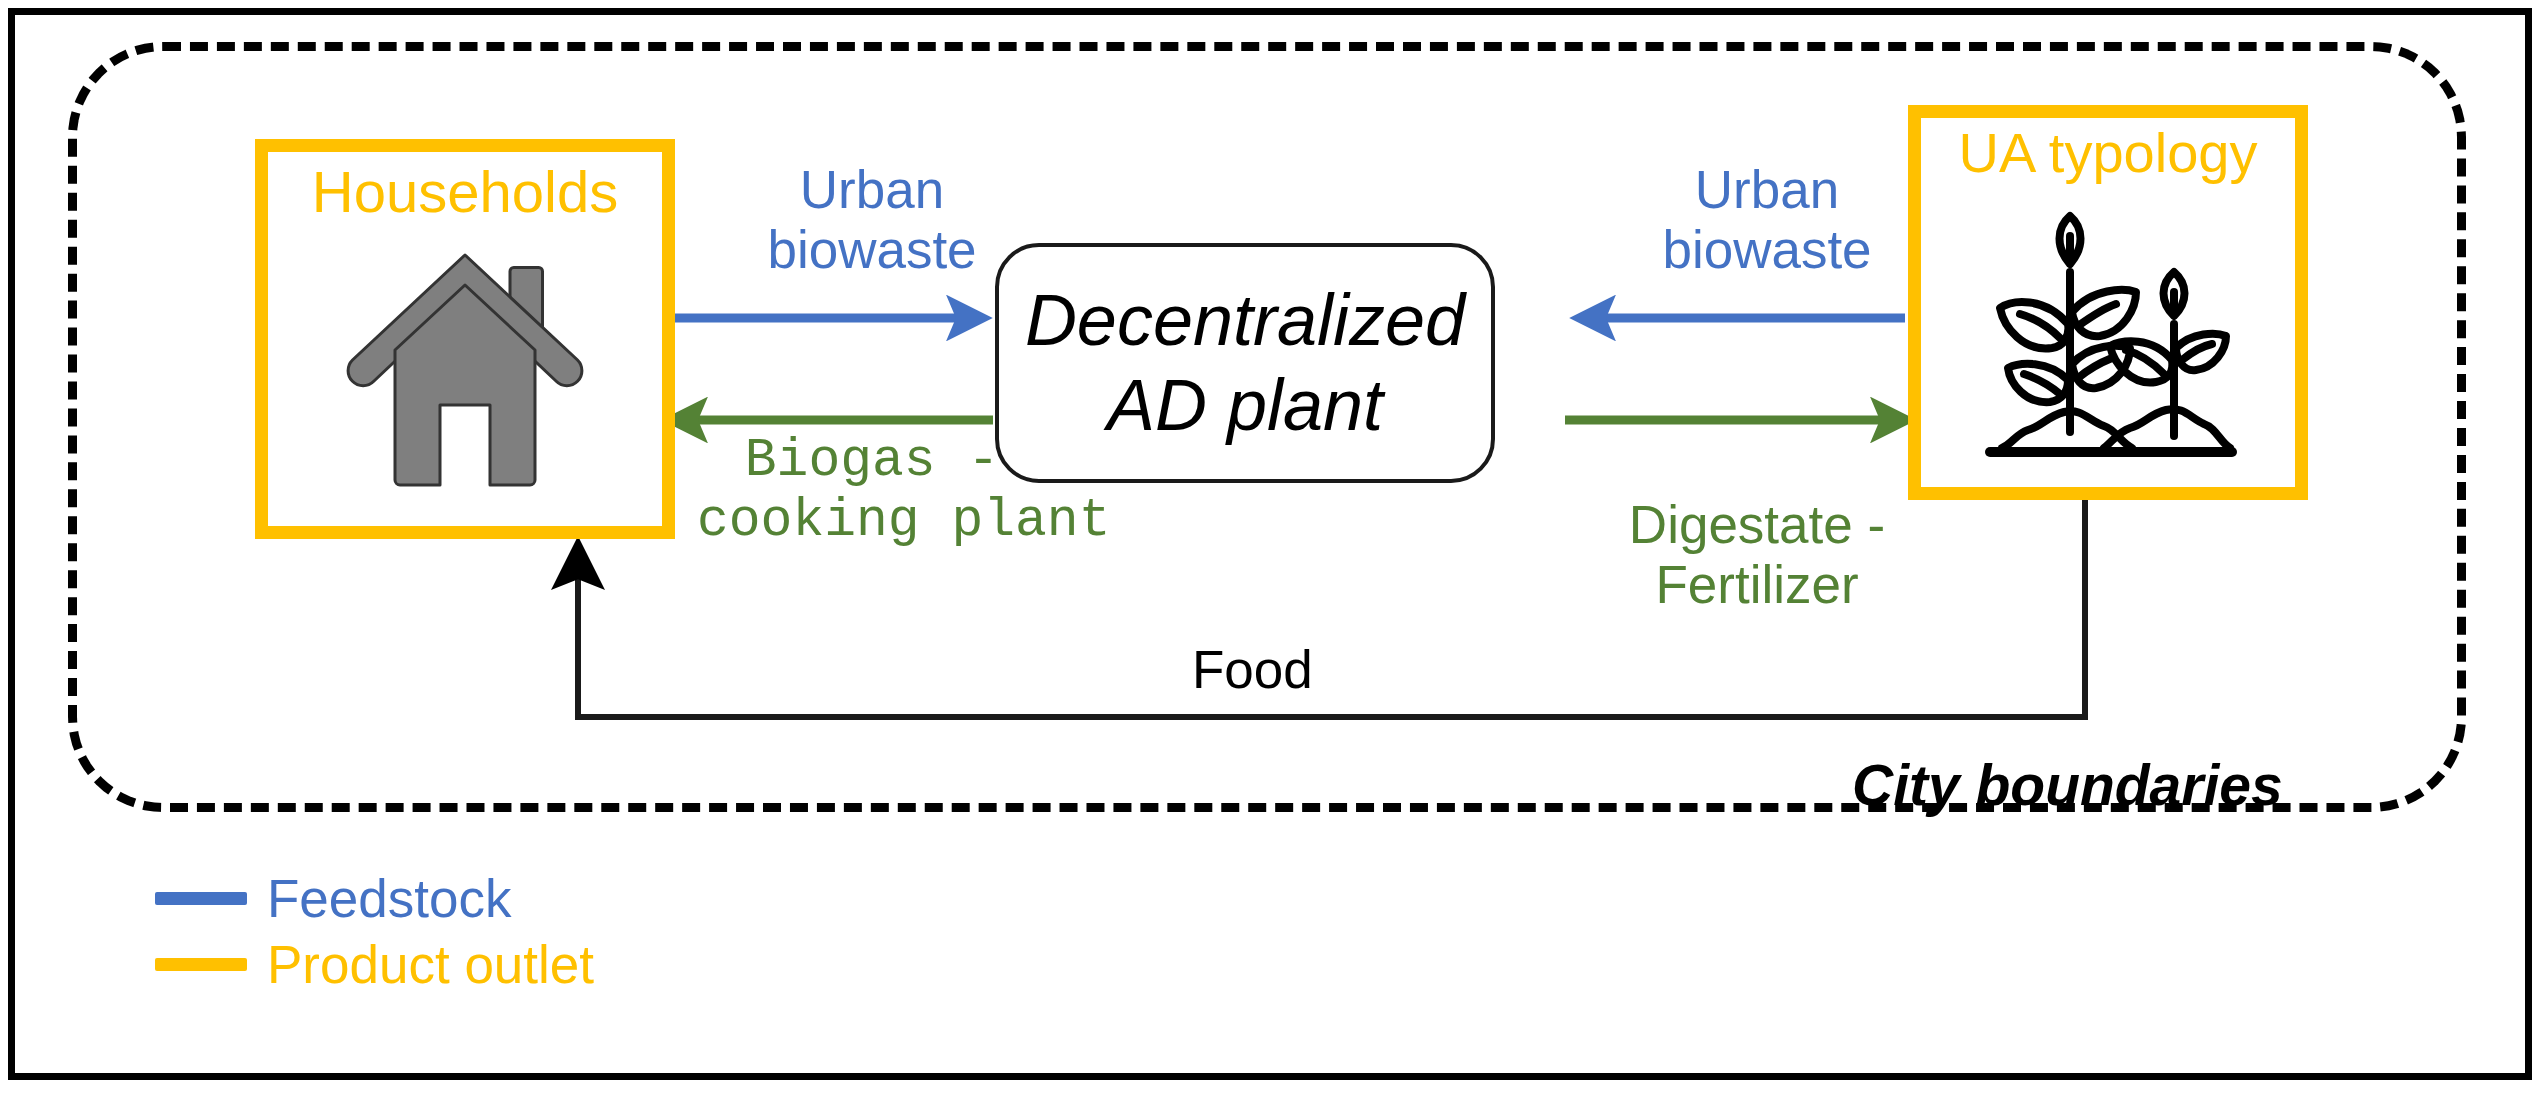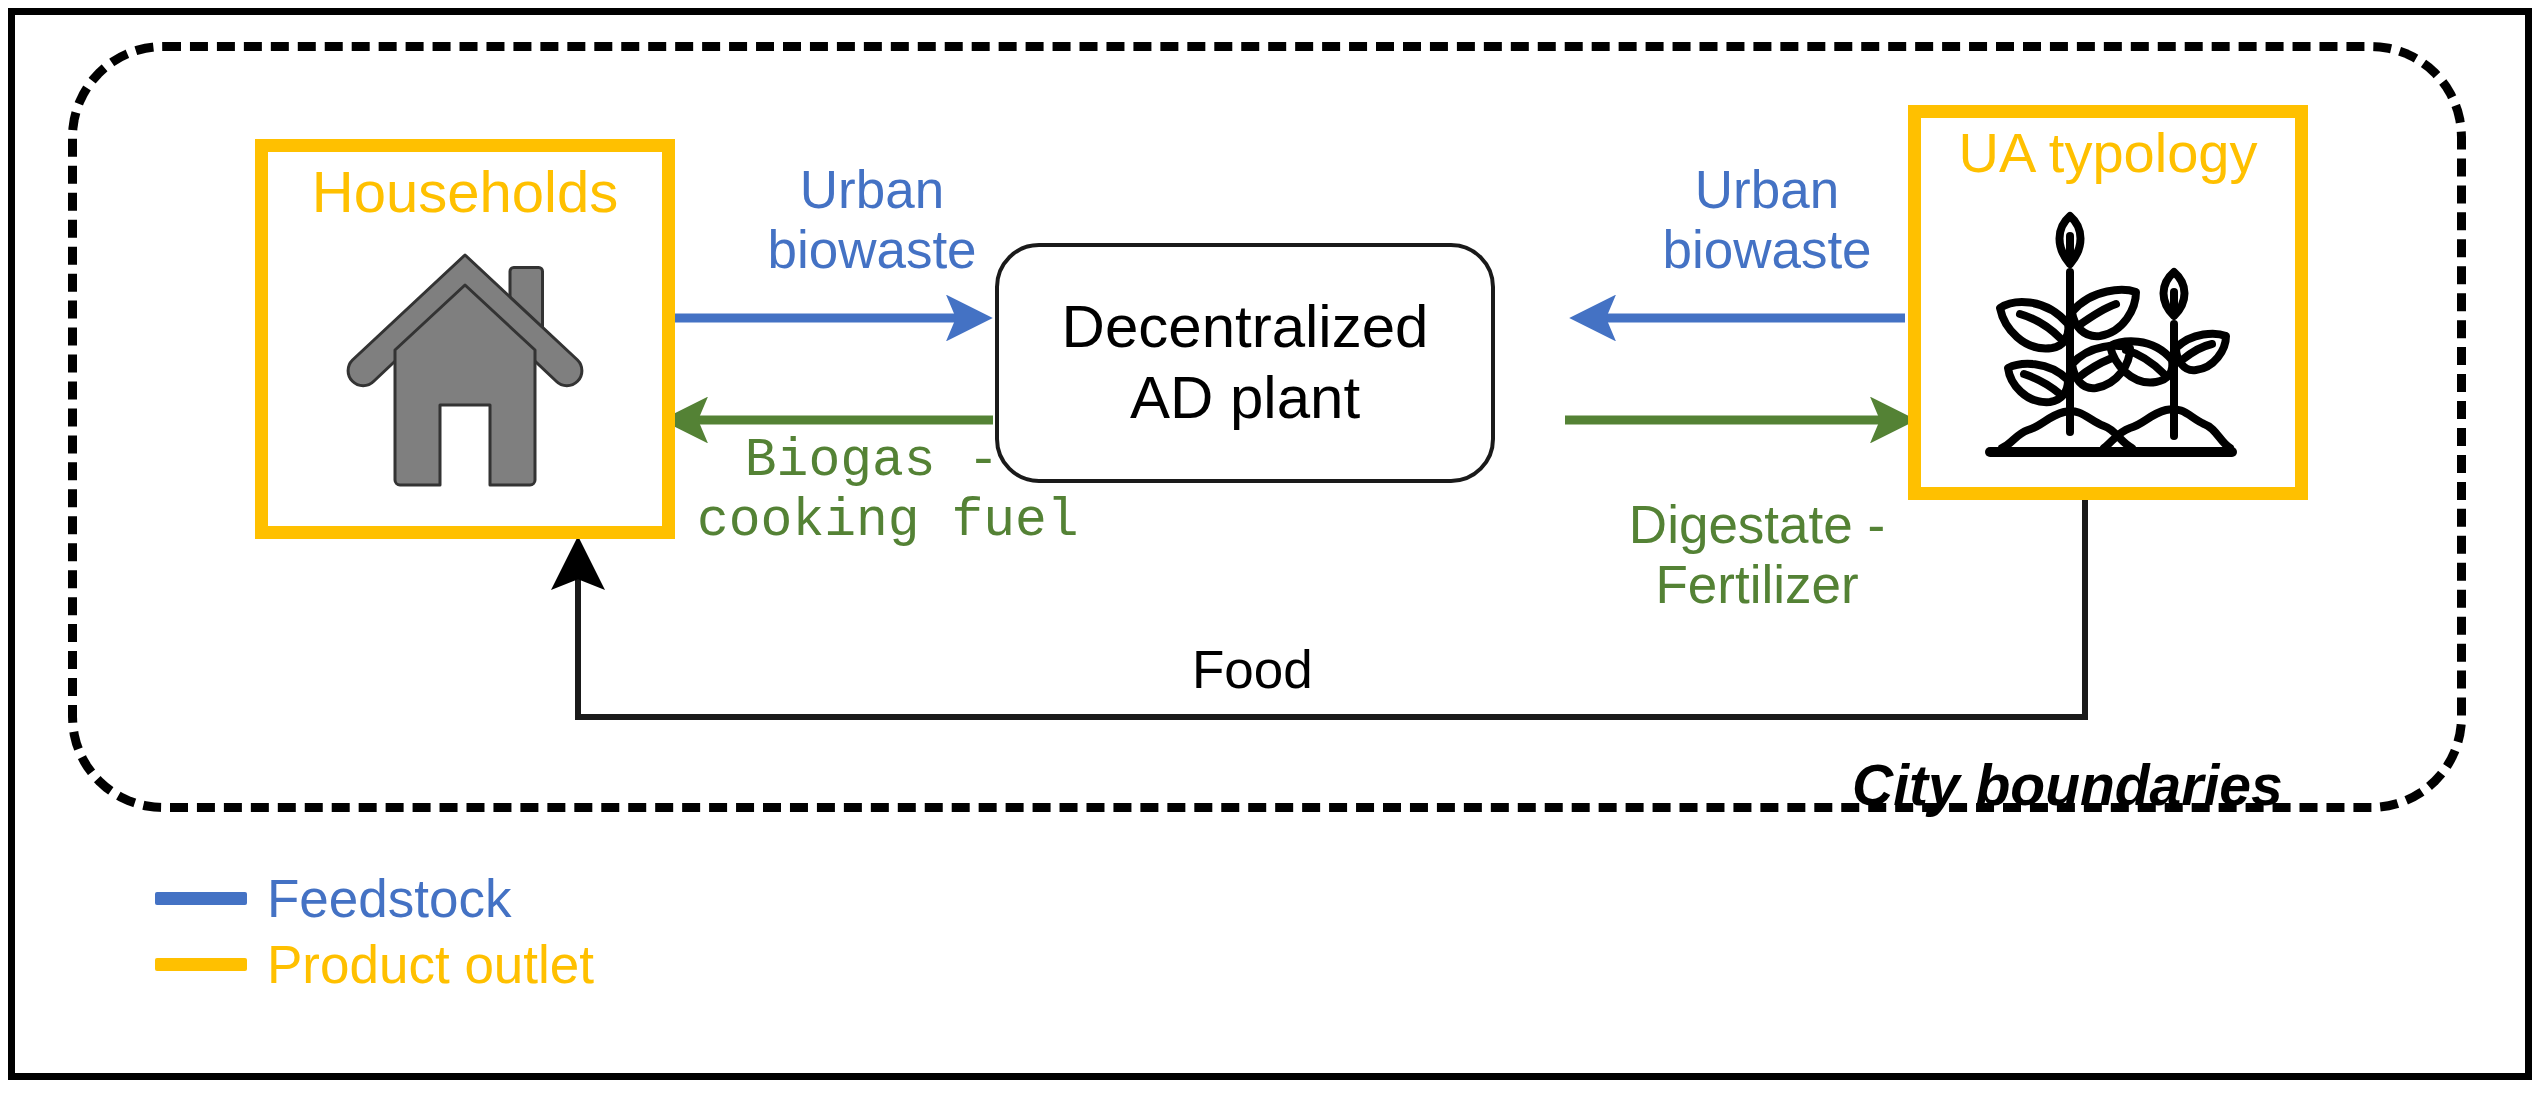--- a/index.html
+++ b/index.html
@@ -101,23 +101,24 @@
     border-radius: 44px;
     background: #ffffff;
     box-sizing: border-box;
     display: flex;
     flex-direction: column;
     align-items: center;
     justify-content: center;
   }
   #ad-plant-box .ad-line {
     color: #000000;
-    font-size: 60px;
+    font-size: 72px;
     line-height: 1.18;
     white-space: nowrap;
+    font-style: italic;
   }
 
   
   .flow-label {
     position: absolute;
     font-size: 53px;
     line-height: 1.13;
     text-align: center;
     white-space: nowrap;
     margin-left: 32px;
@@ -268,21 +269,21 @@
     <div>biowaste</div>
   </div>
 
   <div class="flow-label blue" id="label-urban-right">
     <div>Urban</div>
     <div>biowaste</div>
   </div>
 
   <div class="flow-label green" id="label-biogas">
     <div>Biogas -</div>
-    <div>cooking fuel</div>
+    <div>cooking plant</div>
   </div>
 
   <div class="flow-label green" id="label-digestate">
     <div>Digestate -</div>
     <div>Fertilizer</div>
   </div>
 
   <div class="flow-label black" id="label-food">
     <div>Food</div>
   </div>

